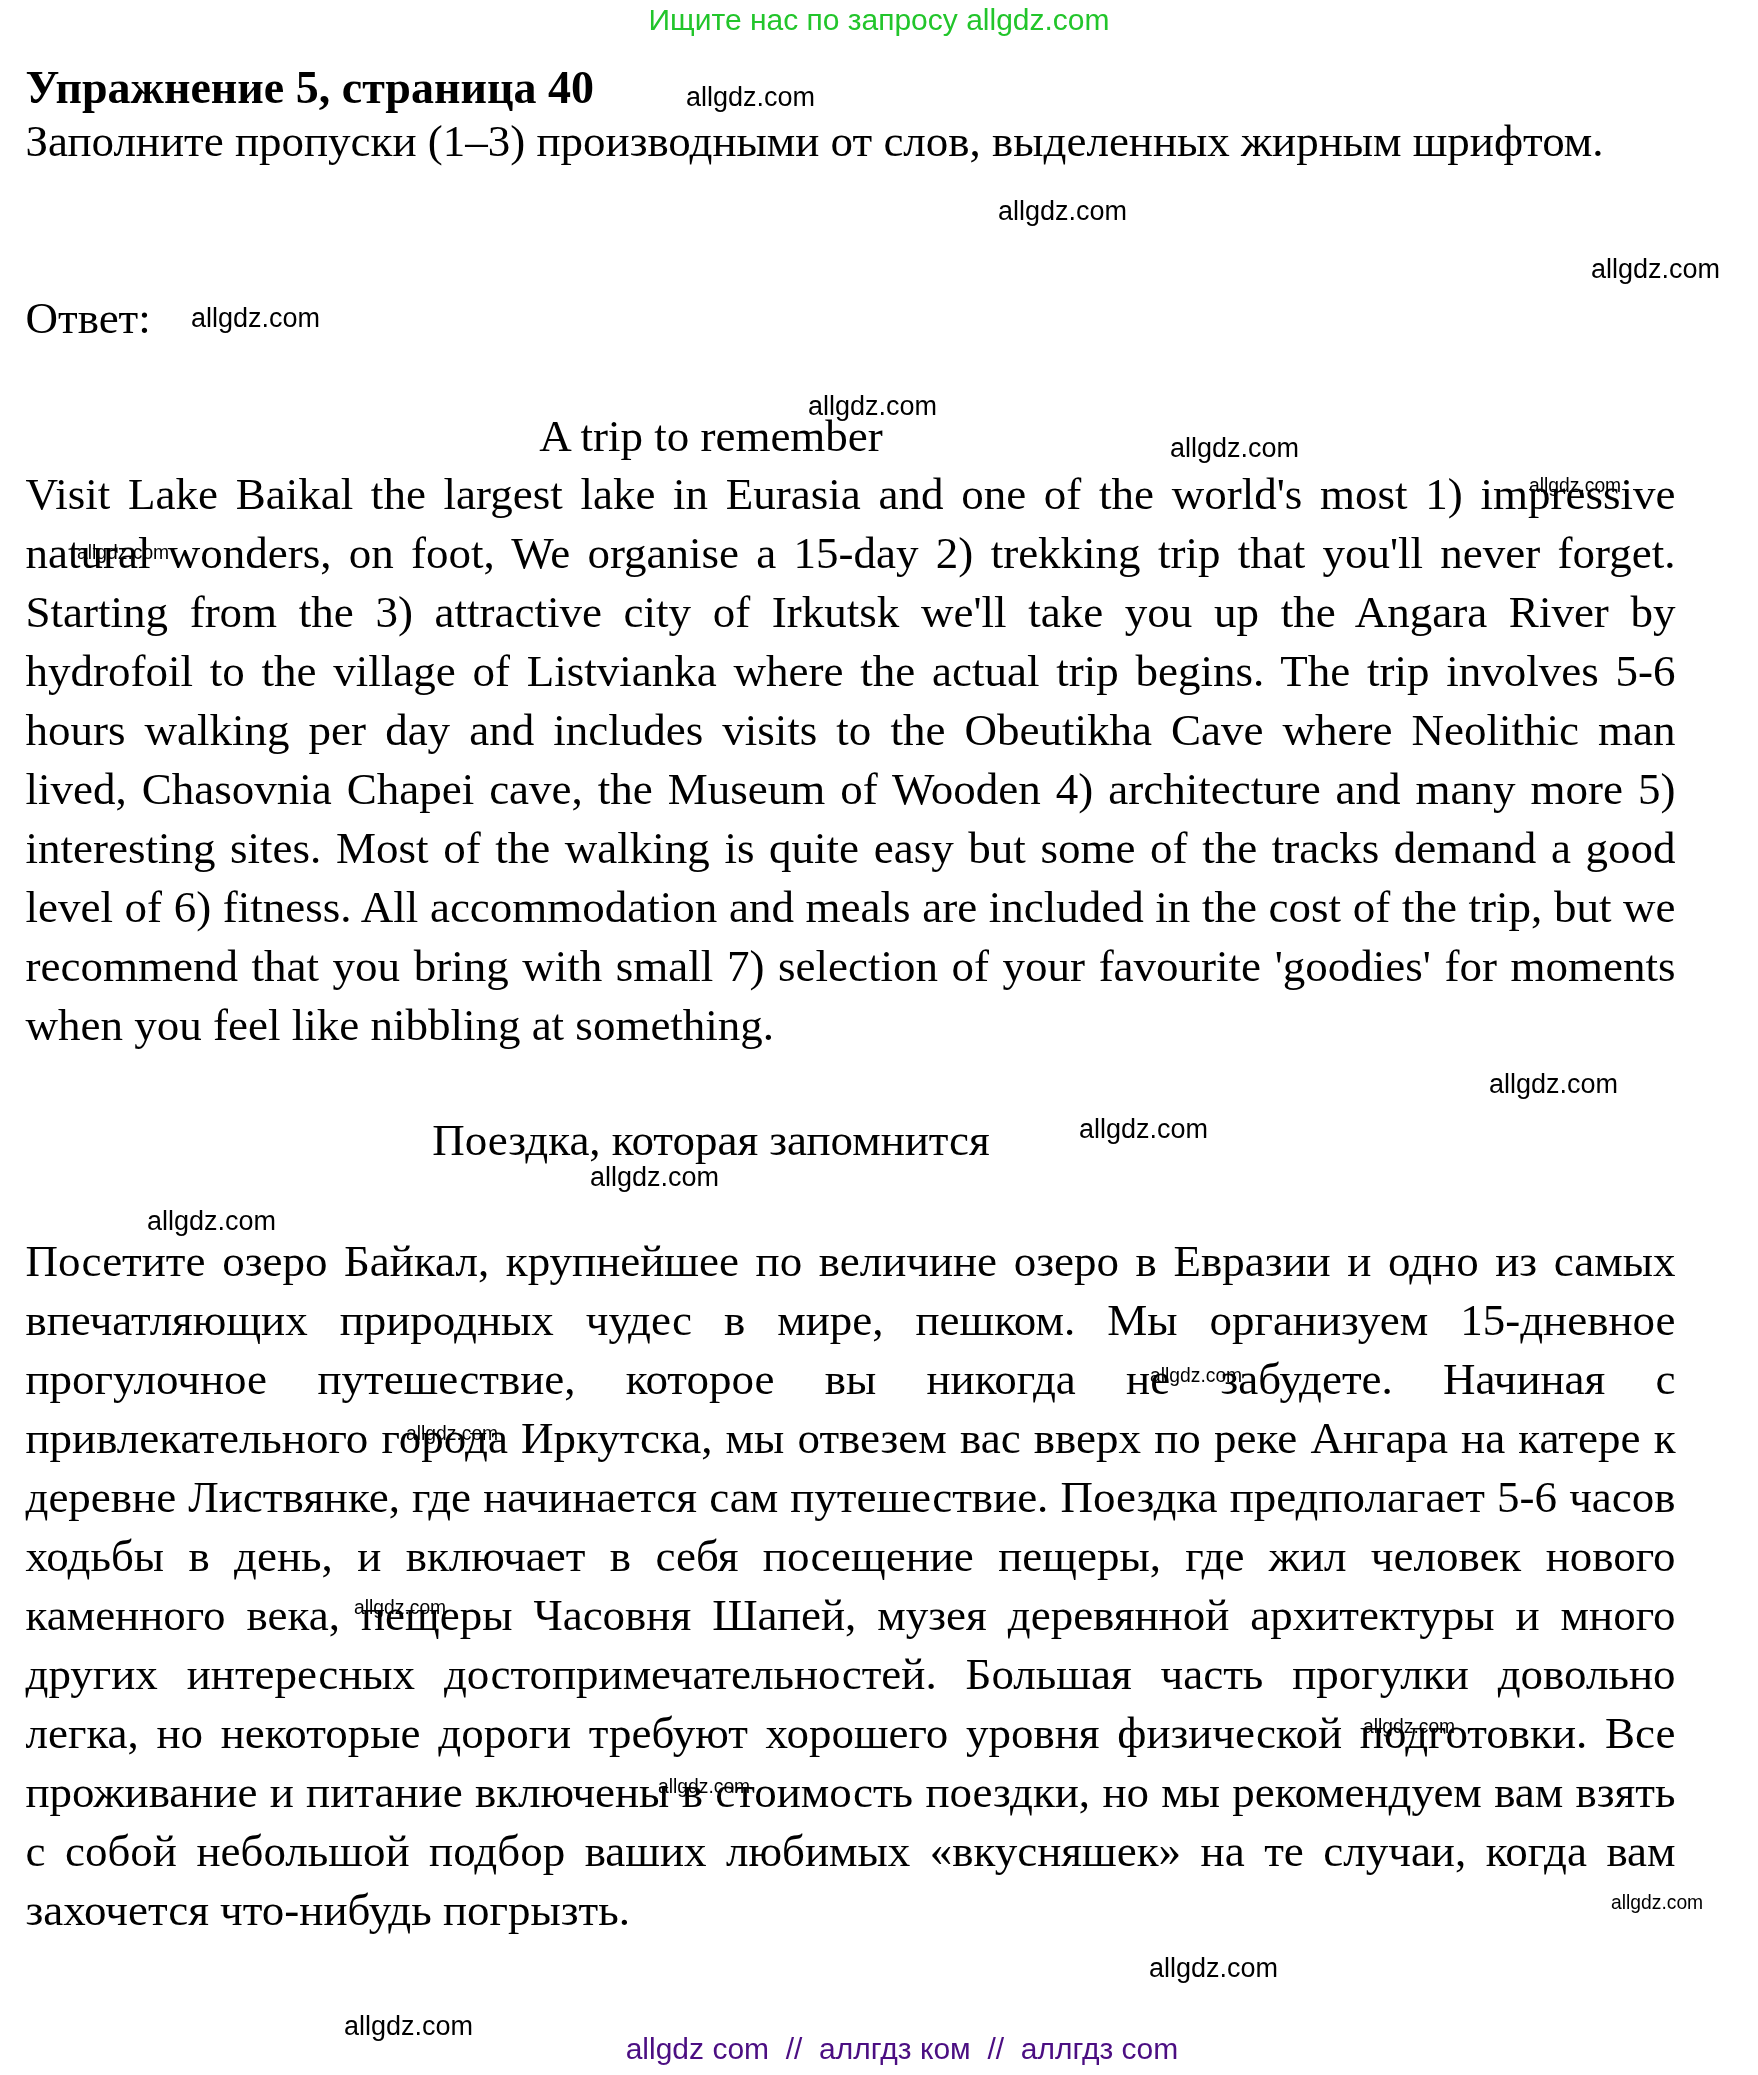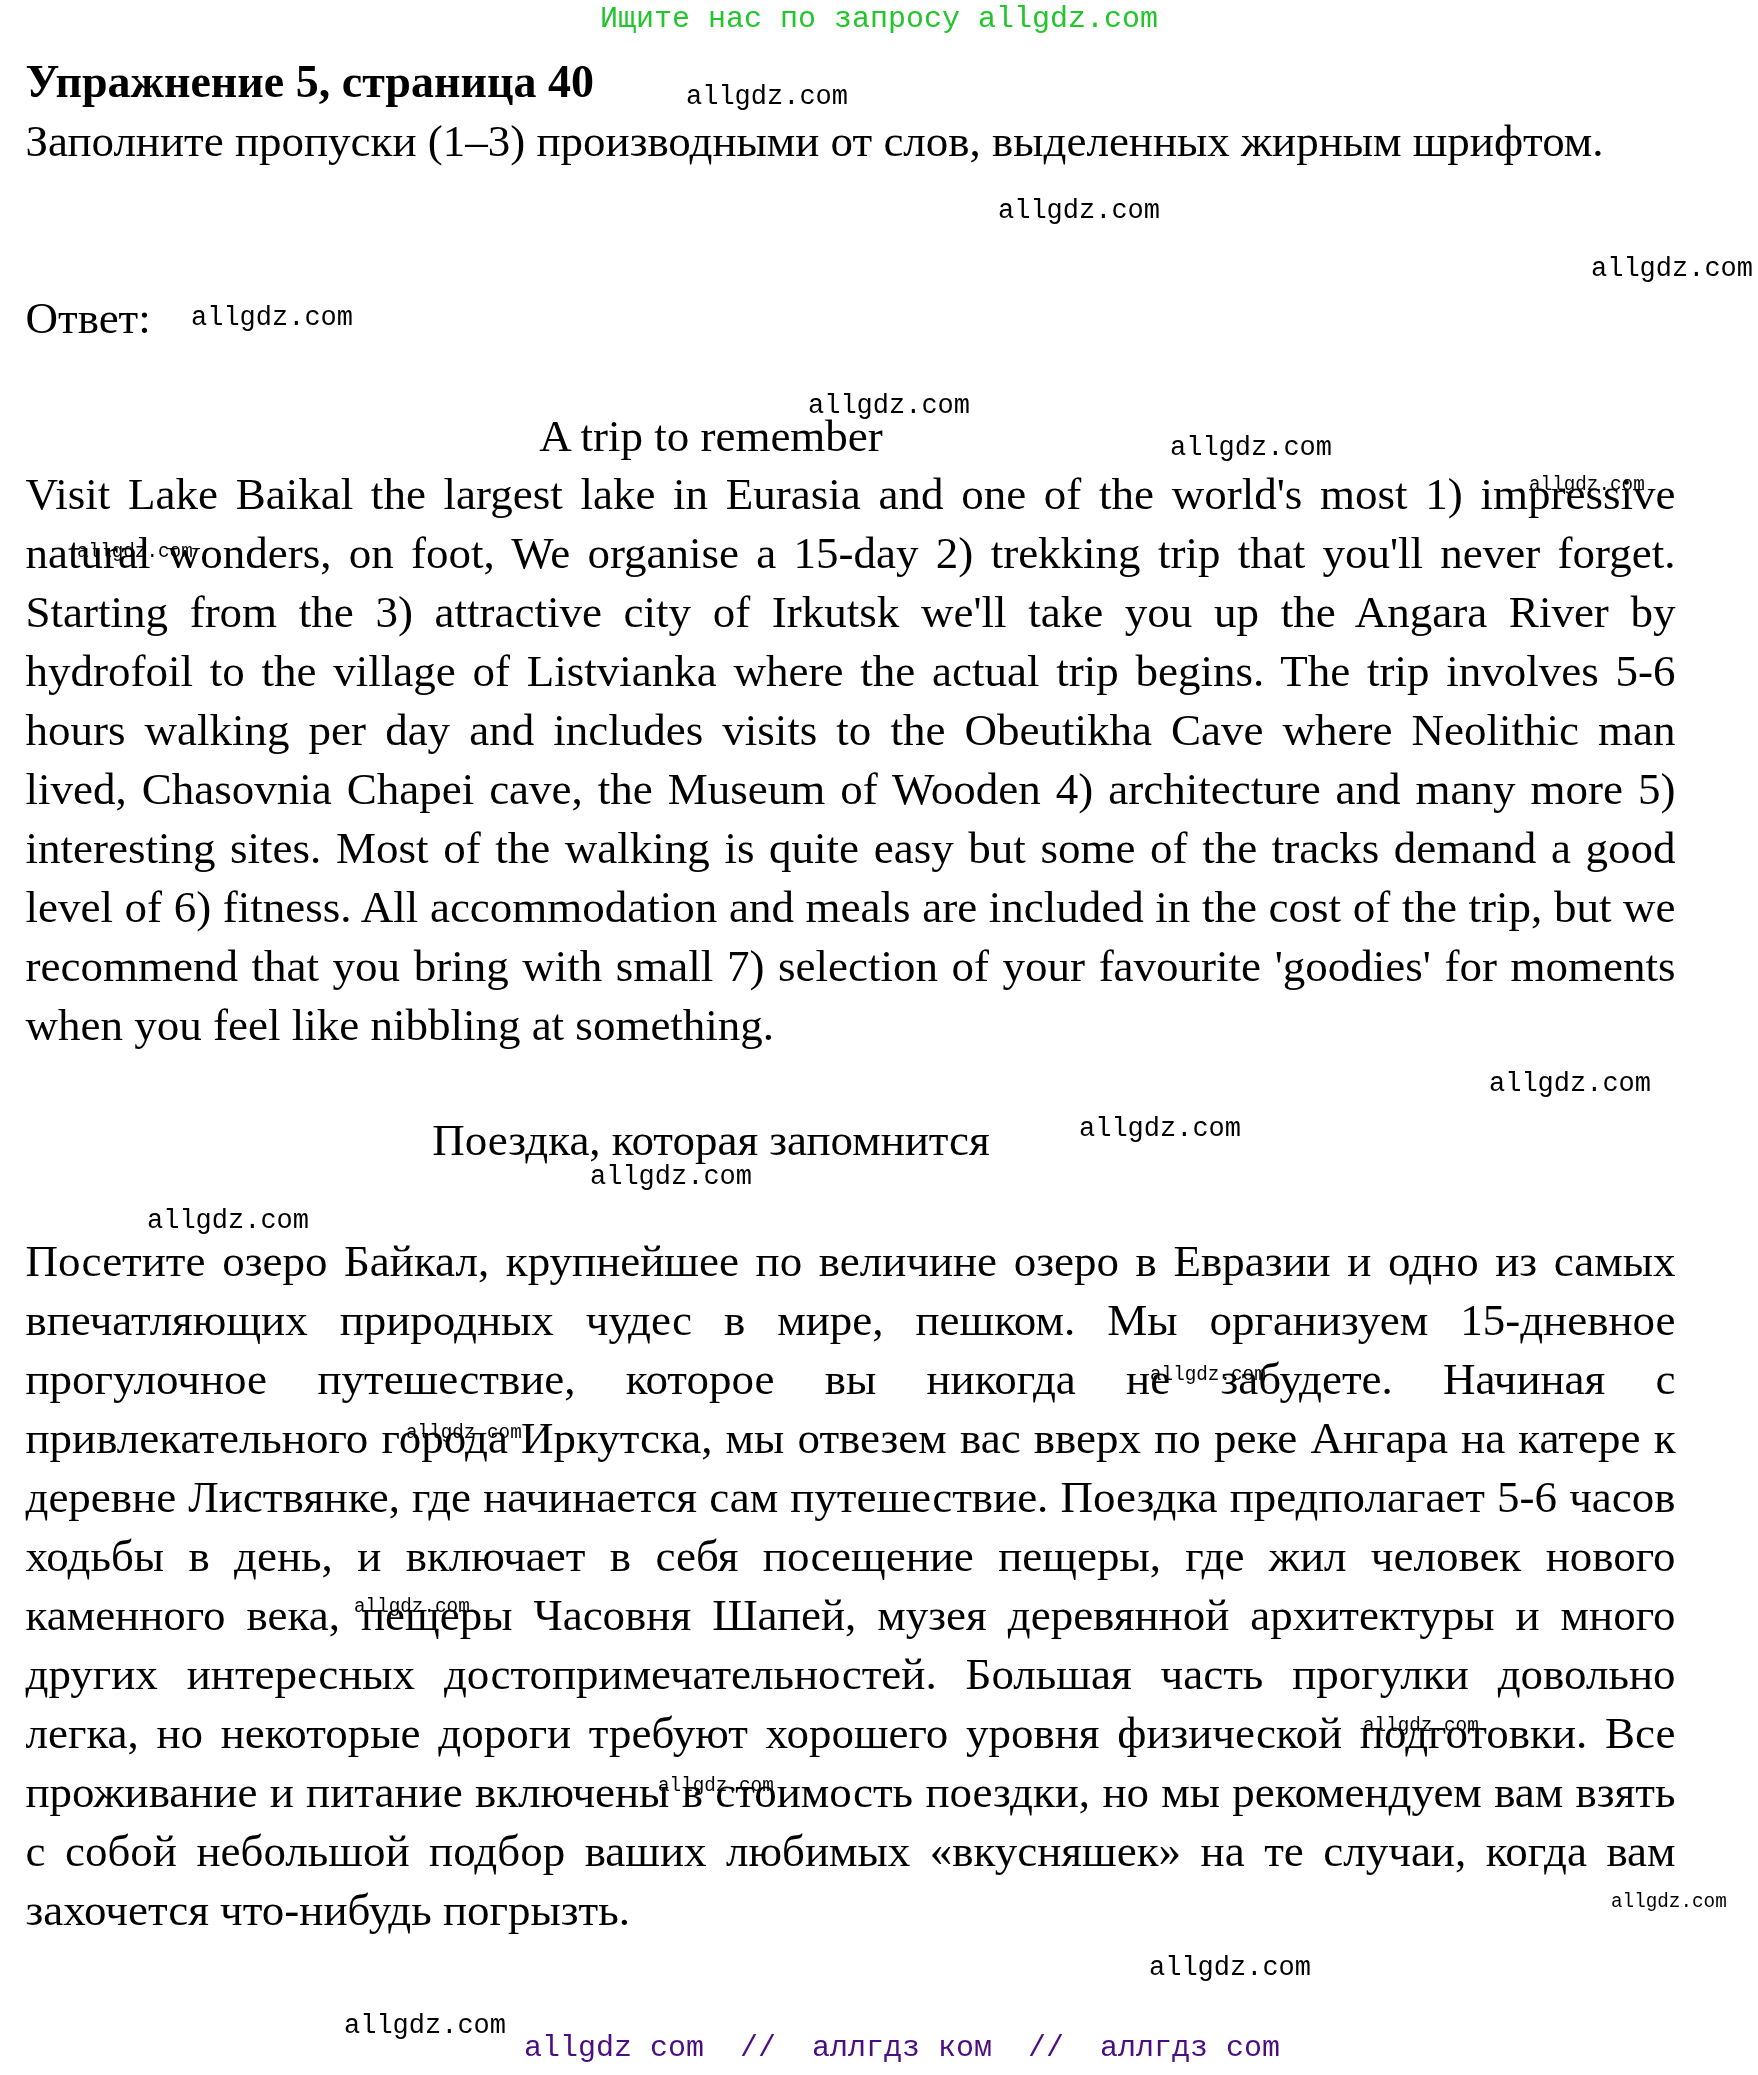--- a/index.html
+++ b/index.html
@@ -1,20 +1,20 @@
 <!DOCTYPE html>
 <html style="font-size:14px"><head>
 <meta charset="utf-8">
 <style>
   html, body { margin:0; padding:0; background:#ffffff; }
   body { width:1758px; height:2075px; position:relative; overflow:hidden; }
   .serif { font-family: "Liberation Serif", "DejaVu Serif", serif; color:#000; }
-  .sans { font-family: Liberation Mono, monospace; }
+  .sans { font-family: Liberation Sans, sans-serif; }
   .top-banner { position:absolute; top:0; left:0; width:1758px; text-align:center; font-size:30px; line-height:39px; color:#22c52b; }
-  .title { position:absolute; left:25.5px; top:54px; font-size:46px; font-weight:bold; line-height:56px; }
+  .title { position:absolute; left:25.5px; top:60px; font-size:46px; font-weight:bold; line-height:56px; }
   .task { position:absolute; left:25.5px; top:112px; width:1650px; font-size:45px; line-height:59px; text-align:justify; }
   .answer { position:absolute; left:25.5px; top:290px; font-size:45px; line-height:56px; }
   .heading { position:absolute; left:0; width:1422px; text-align:center; font-size:45px; line-height:56px; }
   .para { position:absolute; left:25.5px; width:1650px; font-size:45px; line-height:59px; text-align:justify; text-align-last:left; }
   .para b { font-weight:normal; }
   .wm { position:absolute; font-size:27px; color:#000; line-height:30px; white-space:nowrap;margin-top:24px; }
   .wm.small { font-size:19.3px; line-height:21px; }
   .footer { position:absolute; left:0; top:2029px; width:1758px; text-align:center; font-size:30px; line-height:39px; color:#4b0e82; white-space:pre;padding-left:23px; }
 </style>
 </head>

